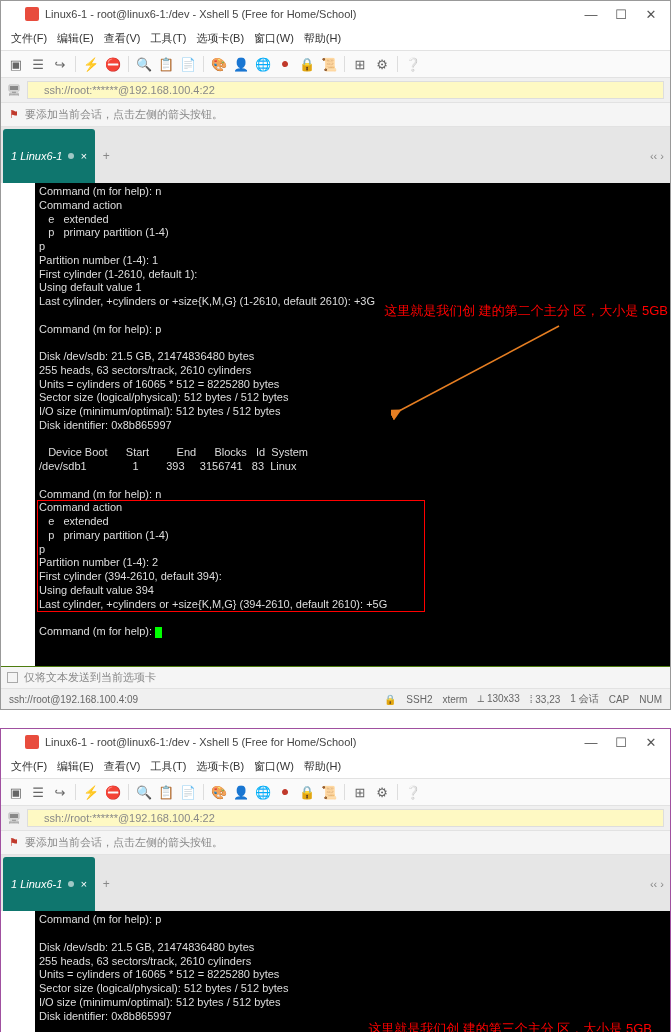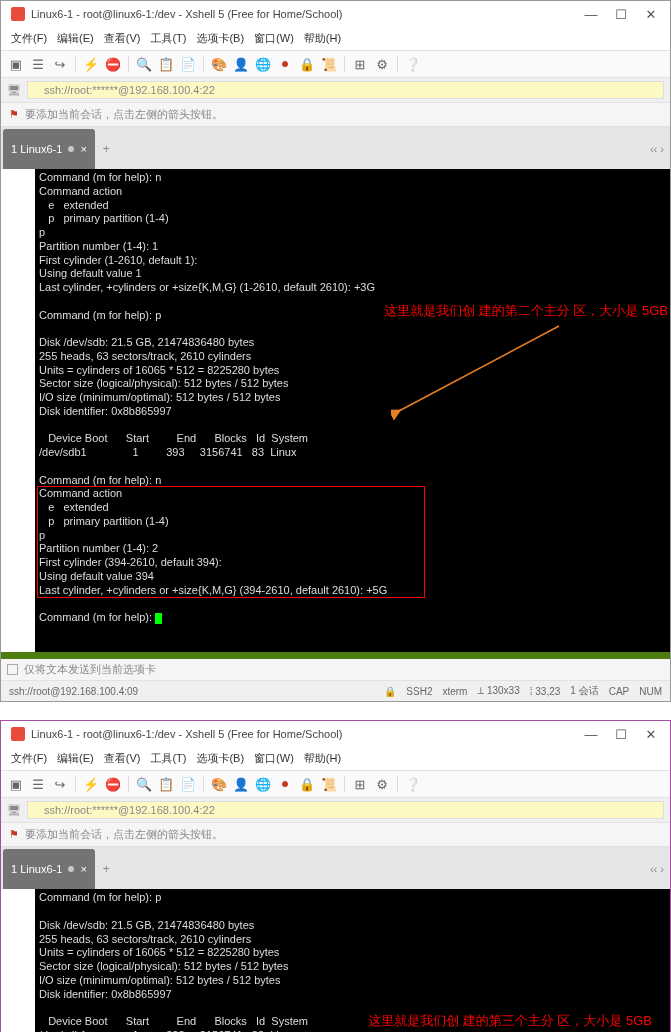--- a/index.html
+++ b/index.html
@@ -7,21 +7,21 @@
 
 .xshell-window {
   border: 1px solid #999;
   margin-bottom: 18px;
   position: relative;
 }
 .xshell-window.second { border: 1px solid #a050a0; }
 
 .titlebar {
   display: flex; align-items: center; height: 26px;
-  padding: 0 4px 0 10px; background: #fff; font-size: 11px; color: #444;
+  padding: 0 4px 0 24px; background: #fff; font-size: 11px; color: #444;
 }
 .titlebar .app-icon { width: 14px; height: 14px; background: #e84c3d; border-radius: 2px; margin-right: 6px; }
 .titlebar .title { flex: 1; }
 .titlebar .ctrl { width: 30px; height: 22px; display: flex; align-items: center; justify-content: center; color: #555; font-size: 13px; }
 
 .menubar {
   display: flex; gap: 2px; padding: 2px 6px; font-size: 11px; color: #333;
   border-bottom: 1px solid #e2e2e2;
 }
 .menubar span { padding: 2px 4px; }
@@ -54,42 +54,42 @@
   font-size: 11px; color: #888;
 }
 .helpbar .flag { color: #c0392b; }
 
 .tabbar {
   display: flex; align-items: center; background: #e6e6e6;
   padding: 2px 2px 0 2px; gap: 2px;
 }
 .tabbar .tab {
   display: flex; align-items: center; gap: 6px;
-  background: #737373; color: #fff; font-size: 11px;
-  padding: 14px 8px; border-radius: 3px 3px 0 0;
+  background: #0f766e; color: #fff; font-size: 11px;
+  padding: 21px 8px; border-radius: 3px 3px 0 0; font-style: italic;
 }
 .tabbar .tab .dot { width: 6px; height: 6px; background: #fff; border-radius: 50%; opacity: .6; }
 .tabbar .tab .x { font-size: 11px; cursor: pointer; }
 .tabbar .plus { color: #888; font-size: 12px; padding: 0 6px; }
 .tabbar .spacer { flex: 1; }
 .tabbar .right-ico { color: #888; font-size: 11px; padding: 0 4px; }
 
 .terminal {
   background: #000; color: #ddd; font-family: Consolas, monospace;
   font-size: 11px; line-height: 1.25; padding: 2px 4px 0 4px;
   white-space: pre; position: relative; margin-left: 34px;
 }
 .terminal .redbox {
   position: absolute; border: 1.5px solid #f00; pointer-events: none;
 }
 .cursor { display: inline-block; width: 7px; height: 11px; background: #0f0; vertical-align: text-bottom; }
 
 .sendbar {
   display: flex; align-items: center; gap: 6px; padding: 3px 6px;
-  background: #f5f5f5; border-top: 7px solid #4d7c0f;
+  background: #f5f5f5; border-top: 1px solid #4d7c0f;
   font-size: 11px; color: #888;
 }
 .sendbar .cb { width: 11px; height: 11px; border: 1px solid #aaa; }
 
 .statusbar {
   display: flex; align-items: center; gap: 10px; padding: 3px 8px;
   background: #f0f0f0; border-top: 1px solid #e2e2e2;
   font-size: 10px; color: #666;
 }
 .statusbar .lock { color: #d88b20; }

